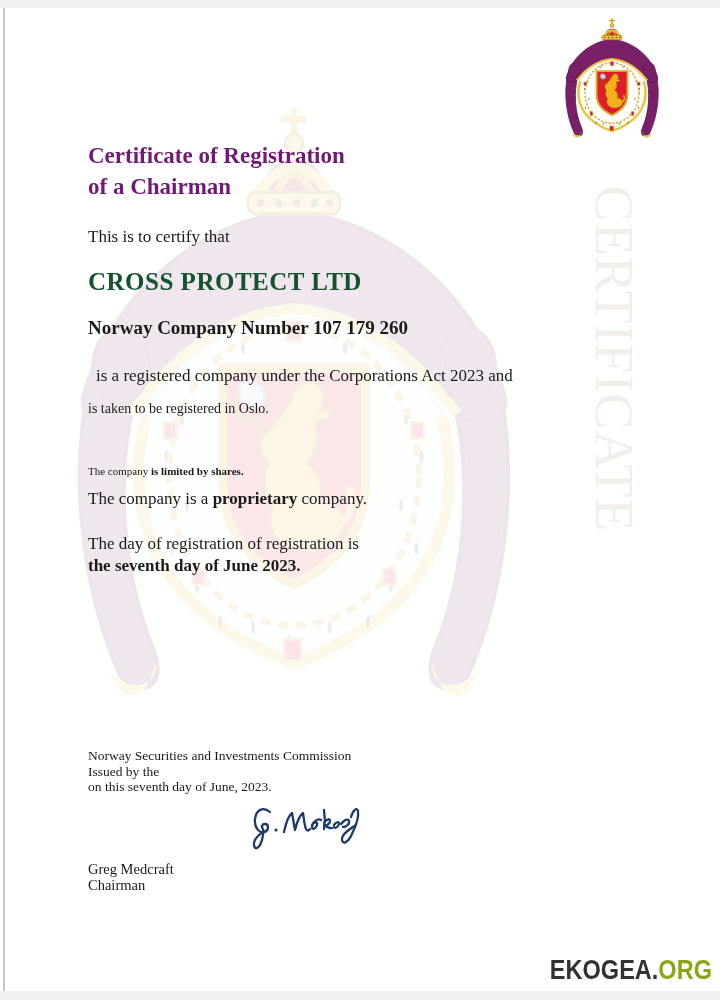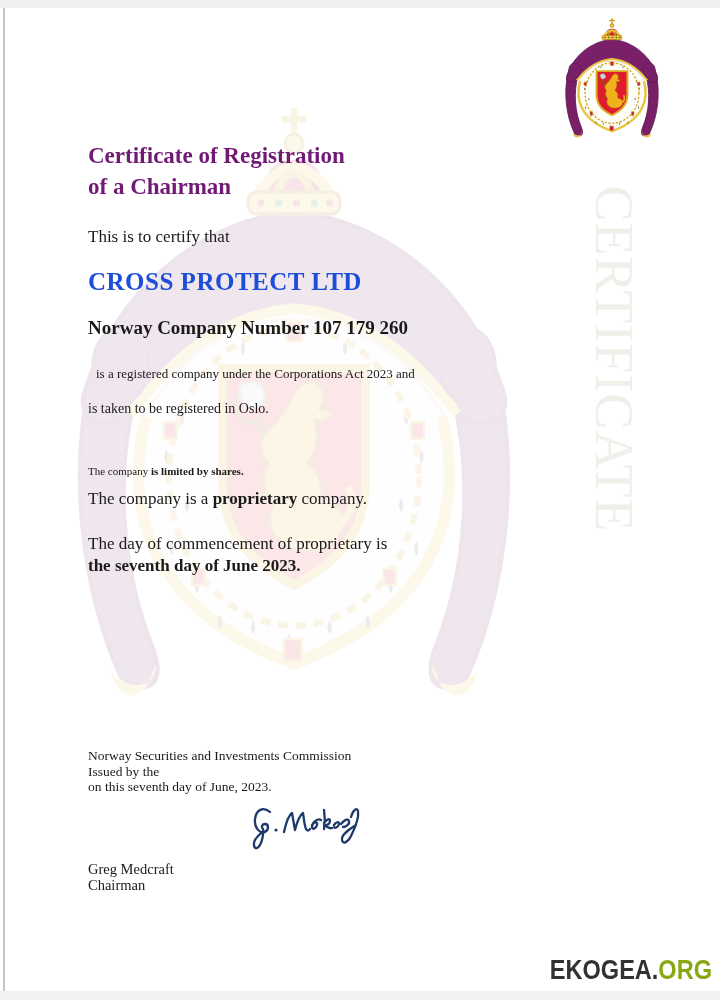--- a/index.html
+++ b/index.html
@@ -23,23 +23,23 @@
     font-size:54px;letter-spacing:1px;color:#f1efe9;
     white-space:nowrap;z-index:1;text-align:center;
   }
 
   
   .coa-logo{position:absolute;left:546px;top:15px;width:132px;height:132px;z-index:3;}
 
   .textblock{position:absolute;left:88px;z-index:2;}
   .title{top:140px;font-size:23px;font-weight:bold;line-height:31px;color:#701a75;}
   .certify{top:227px;font-size:17px;text-align:right;}
-  .company-name{top:268px;font-size:25px;font-weight:bold;letter-spacing:0.5px;color:#1d4ed8;text-align:center;}
+  .company-name{top:268px;font-size:25px;font-weight:bold;letter-spacing:0.5px;color:#14532d;text-align:center;}
   .company-number{top:317px;font-size:19px;font-weight:bold;}
-  .body1{top:366px;font-size:13px;padding-left:8px;}
+  .body1{top:366px;font-size:17px;padding-left:8px;}
   .body2{top:401px;font-size:14px;}
   .limited{top:465px;font-size:11px;}
   .proprietary{top:489px;font-size:17px;}
   .commencement{top:533px;font-size:17px;line-height:22px;}
   .issued{top:748px;font-size:13.5px;line-height:15.5px;}
   .signatory{top:861px;font-size:14.5px;line-height:16px;}
   .bold{font-weight:bold;}
 
   .signature-svg{position:absolute;left:252px;top:802px;width:118px;height:54px;z-index:2;}
 
@@ -165,21 +165,21 @@
 
 <div class="textblock limited">
   <span>The company </span><span class="bold">is limited by shares.</span>
 </div>
 
 <div class="textblock proprietary">
   <span>The company is a </span><span class="bold">proprietary</span><span> company.</span>
 </div>
 
 <div class="textblock commencement">
-  <div>The day of commencement of proprietary is</div>
+  <div>The day of registration of registration is</div>
   <div class="bold">the seventh day of June 2023.</div>
 </div>
 
 <div class="textblock issued">
   <div>Norway Securities and Investments Commission</div>
   <div>Issued by the</div>
   <div>on this seventh day of June, 2023.</div>
 </div>
 
 <svg class="signature-svg" viewBox="0 0 118 54">

